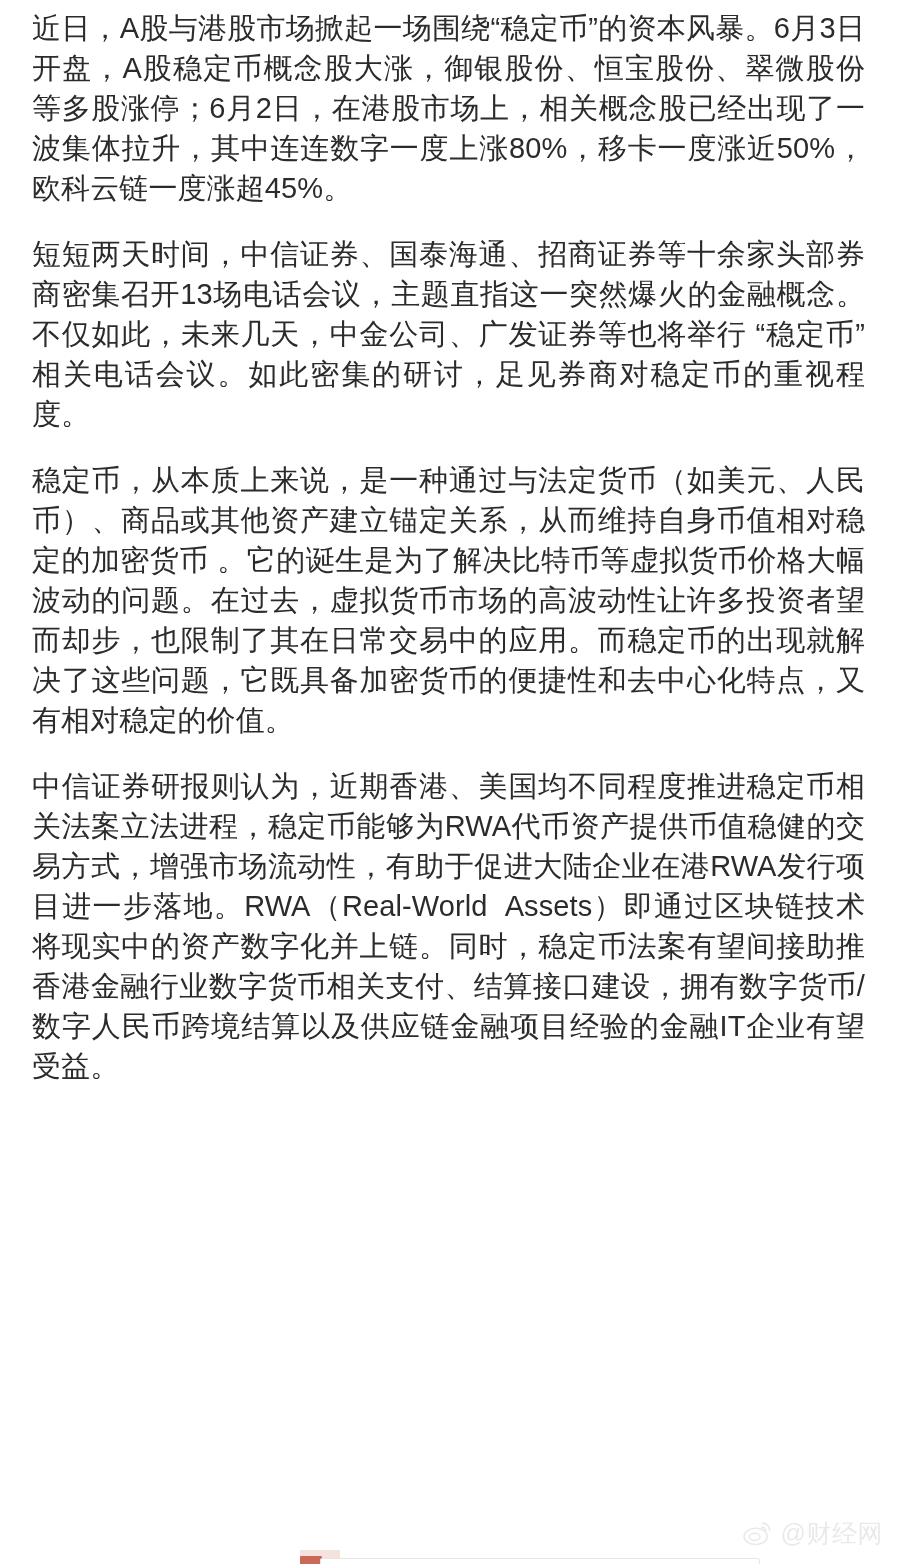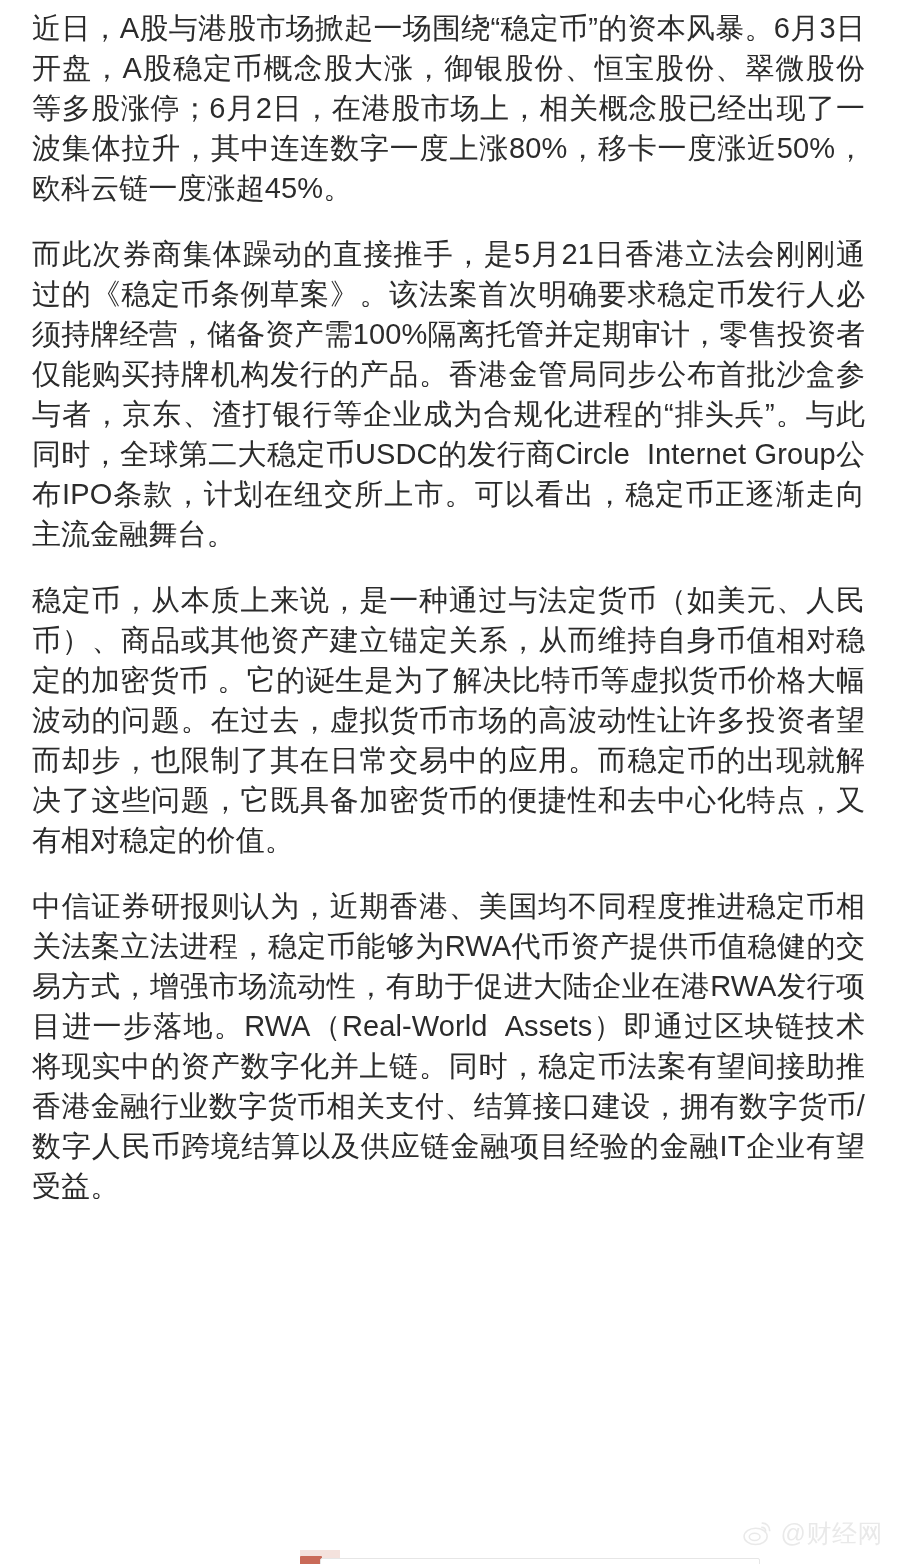--- a/index.html
+++ b/index.html
@@ -107,21 +107,21 @@
     height: 8px;
     background: #f4e2dd;
   }
 </style>
 </head>
 <body>
 
 <div class="article">
   <div class="article-body">
     <p class="para">近日，A股与港股市场掀起一场围绕“稳定币”的资本风暴。6月3日开盘，A股稳定币概念股大涨，御银股份、恒宝股份、翠微股份等多股涨停；6月2日，在港股市场上，相关概念股已经出现了一波集体拉升，其中连连数字一度上涨80%，移卡一度涨近50%，欧科云链一度涨超45%。</p>
-    <p class="para">而此次券商集体躁动的直接推手，是5月21日香港立法会刚刚通过的《稳定币条例草案》。该法案首次明确要求稳定币发行人必须持牌经营，储备资产需100%隔离托管并定期审计，零售投资者仅能购买持牌机构发行的产品。香港金管局同步公布首批沙盒参与者，京东、渣打银行等企业成为合规化进程的“排头兵”。与此同时，全球第二大稳定币USDC的发行商Circle  Internet Group公布IPO条款，计划在纽交所上市。可以看出，稳定币正逐渐走向主流金融舞台。</p>
+    <p class="para">短短两天时间，中信证券、国泰海通、招商证券等十余家头部券商密集召开13场电话会议，主题直指这一突然爆火的金融概念。不仅如此，未来几天，中金公司、广发证券等也将举行 “稳定币” 相关电话会议。如此密集的研讨，足见券商对稳定币的重视程度。</p>
     <p class="para">稳定币，从本质上来说，是一种通过与法定货币（如美元、人民币）、商品或其他资产建立锚定关系，从而维持自身币值相对稳定的加密货币 。它的诞生是为了解决比特币等虚拟货币价格大幅波动的问题。在过去，虚拟货币市场的高波动性让许多投资者望而却步，也限制了其在日常交易中的应用。而稳定币的出现就解决了这些问题，它既具备加密货币的便捷性和去中心化特点，又有相对稳定的价值。</p>
     <p class="para">中信证券研报则认为，近期香港、美国均不同程度推进稳定币相关法案立法进程，稳定币能够为RWA代币资产提供币值稳健的交易方式，增强市场流动性，有助于促进大陆企业在港RWA发行项目进一步落地。RWA（Real-World  Assets）即通过区块链技术将现实中的资产数字化并上链。同时，稳定币法案有望间接助推香港金融行业数字货币相关支付、结算接口建设，拥有数字货币/数字人民币跨境结算以及供应链金融项目经验的金融IT企业有望受益。</p>
   </div>
 </div>
 
 <div class="bottom-card">
   <div class="card-accent-fade"></div>
   <div class="card-accent"></div>
   <div class="card-frame"></div>
 </div>

